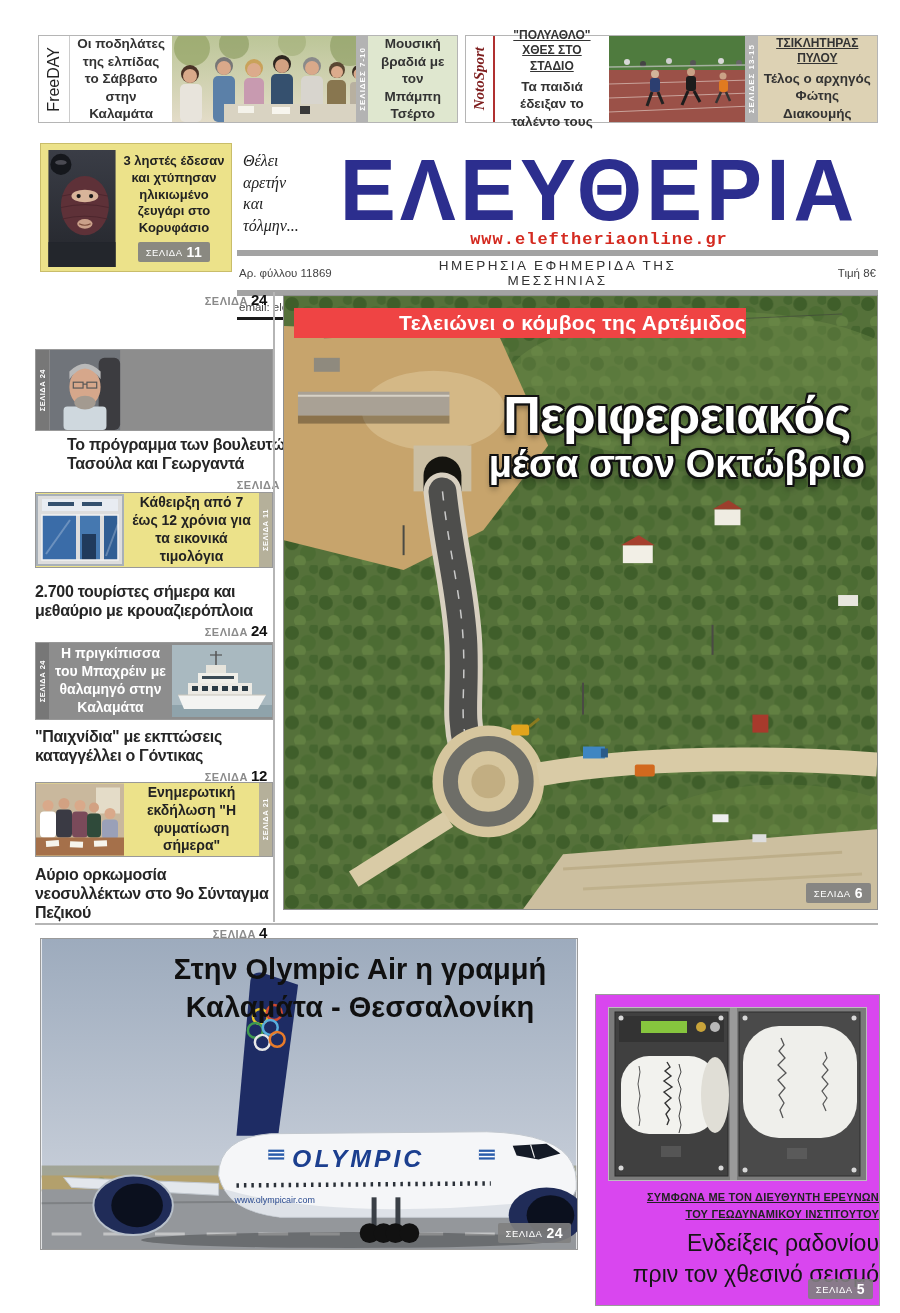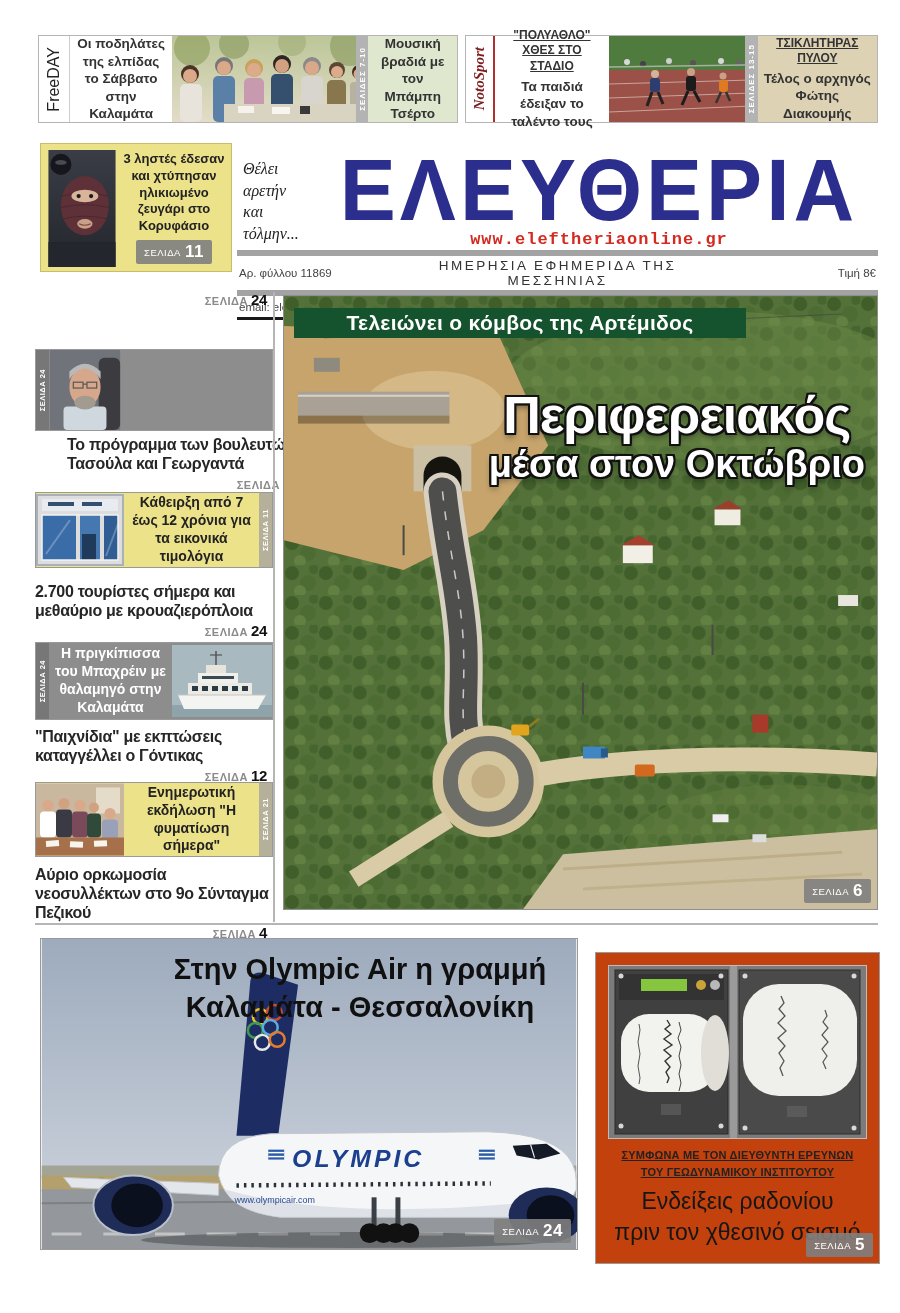--- a/index.html
+++ b/index.html
@@ -31,21 +31,21 @@
   .mh-row{display:flex;align-items:center;border-top:6px solid #a3a3a3;padding:2px 2px;}
   .mh-row .l{flex:1;font-size:11.5px;color:#444;text-align:left;}
   .mh-row .c{flex:2;text-align:center;font-size:13.5px;letter-spacing:2.5px;color:#333;}
   .mh-row .r{flex:1;font-size:11.5px;color:#444;text-align:right;}
   .mh-row2 .c{font-weight:bold;font-size:15px;letter-spacing:1px;color:#111;}
   .mh-row2{border-bottom:3px solid #1a1a1a;}
 
   
   .badge{display:inline-flex;align-items:center;gap:4px;background:rgba(128,128,128,.9);
          color:#fff;font-size:9.5px;padding:2px 8px;border-radius:2px;letter-spacing:.5px;}
-  .badge b{font-size:17px;}
+  .badge b{font-size:14px;}
   .pref{text-align:right;padding-right:6px;margin-top:1px;}
   .pref .pl{color:#8a8a8a;font-size:11px;letter-spacing:.5px;}
   .pref .pn{color:#111;font-size:15px;font-weight:bold;margin-left:3px;}
 
   
   .t-plain{left:35px;width:238px;font-weight:bold;font-size:16px;line-height:1.18;
            letter-spacing:-.3px;color:#262626;}
   .t-box{left:35px;width:238px;display:flex;box-sizing:border-box;border:1px solid #999;overflow:hidden;}
   .t-gray{background:#8d8d8d;}
   .t-yellow{background:#ece28a;}
@@ -62,40 +62,40 @@
 
   
   .robber-box{left:40px;top:143px;width:192px;height:129px;background:#ece28a;border:1px solid #c9bd6a;
               display:flex;box-sizing:border-box;}
   .robber-box .ph{margin:6px 0 6px 6px;}
   .robber-right{flex:1;display:flex;flex-direction:column;align-items:center;justify-content:center;gap:5px;padding:4px;}
   .robber-text{font-weight:bold;font-size:13px;line-height:1.3;text-align:center;color:#222;}
 
   
   .main-photo{left:283px;top:295px;width:595px;height:615px;border:1px solid #8f8f8f;box-sizing:border-box;overflow:hidden;}
-  .banner{position:absolute;left:10px;top:12px;width:452px;height:30px;background:#14532d;
-          color:#fff;font-weight:bold;font-size:21px;text-align:center;line-height:30px;letter-spacing:.3px;}
+  .banner{position:absolute;left:10px;top:12px;width:452px;height:30px;background:#ef4444;
+          color:#fff;font-weight:bold;font-size:21px;text-align:right;line-height:30px;letter-spacing:.3px;}
   .main-headline{position:absolute;right:12px;top:92px;text-align:center;}
   .outline{color:#fff;font-weight:bold;
      text-shadow:-2px -2px 0 #111,2px -2px 0 #111,-2px 2px 0 #111,2px 2px 0 #111,
                  -2px 0 0 #111,2px 0 0 #111,0 -2px 0 #111,0 2px 0 #111,0 4px 6px rgba(0,0,0,.45);}
   .mh1{font-size:52px;letter-spacing:-1px;line-height:1.05;}
   .mh2{font-size:38px;line-height:1.15;}
   .photo-badge{position:absolute;right:6px;bottom:6px;}
 
   
   .vdiv{left:273px;top:292px;width:2px;height:630px;background:#b5b5b5;}
   .hdiv{left:35px;top:923px;width:843px;height:2px;background:#b5b5b5;}
 
   
   .olympic-ad{left:40px;top:938px;width:538px;height:312px;border:1px solid #9a9a9a;box-sizing:border-box;overflow:hidden;}
   .oly-head{position:absolute;left:118px;top:12px;width:402px;text-align:center;
             font-weight:bold;font-size:29px;line-height:1.3;color:#101010;}
-  .seismo-box{left:595px;top:952px;width:285px;height:312px;background:#c2410c;border:1px solid #9a9a9a;
-              box-sizing:border-box;text-align:center;overflow:hidden;}
+  .seismo-box{left:595px;top:994px;width:285px;height:312px;background:#d946ef;border:1px solid #9a9a9a;
+              box-sizing:border-box;text-align:right;overflow:hidden;}
   .seismo-photo{margin:12px auto 8px;width:257px;height:172px;border:1px solid #bdbdbd;}
   .seis-kick{font-weight:bold;font-size:11px;line-height:1.5;color:#222;text-decoration:underline;letter-spacing:.2px;}
   .seis-head{font-size:23px;line-height:1.35;color:#161616;margin-top:6px;}
 </style>
 </head>
 <body>
 
 <div id="page">
 
   <div class="promo" style="left:38px;width:420px;">
@@ -222,21 +222,21 @@
     </div>
     <div class="robber-right">
       <div class="robber-text">3 ληστές έδεσαν και χτύπησαν ηλικιωμένο ζευγάρι στο Κορυφάσιο</div>
       <div class="badge">
         <span>ΣΕΛΙΔΑ</span>
           <b>11</b>
       </div>
     </div>
   </div>
 
-  <div class="abs motto" style="left:243px;top:158px;width:80px;">
+  <div class="abs motto" style="left:243px;top:150px;width:80px;">
     <div>Θέλει</div>
     <div>αρετήν</div>
     <div>και τόλμην...</div>
   </div>
 
   <div class="abs brand" style="left:320px;top:140px;width:558px;">ΕΛΕΥΘΕΡΙΑ</div>
   <div class="abs website" style="left:320px;top:230px;width:558px;">www.eleftheriaonline.gr</div>
 
   <div class="mh-info">
     <div class="mh-row mh-row1">

